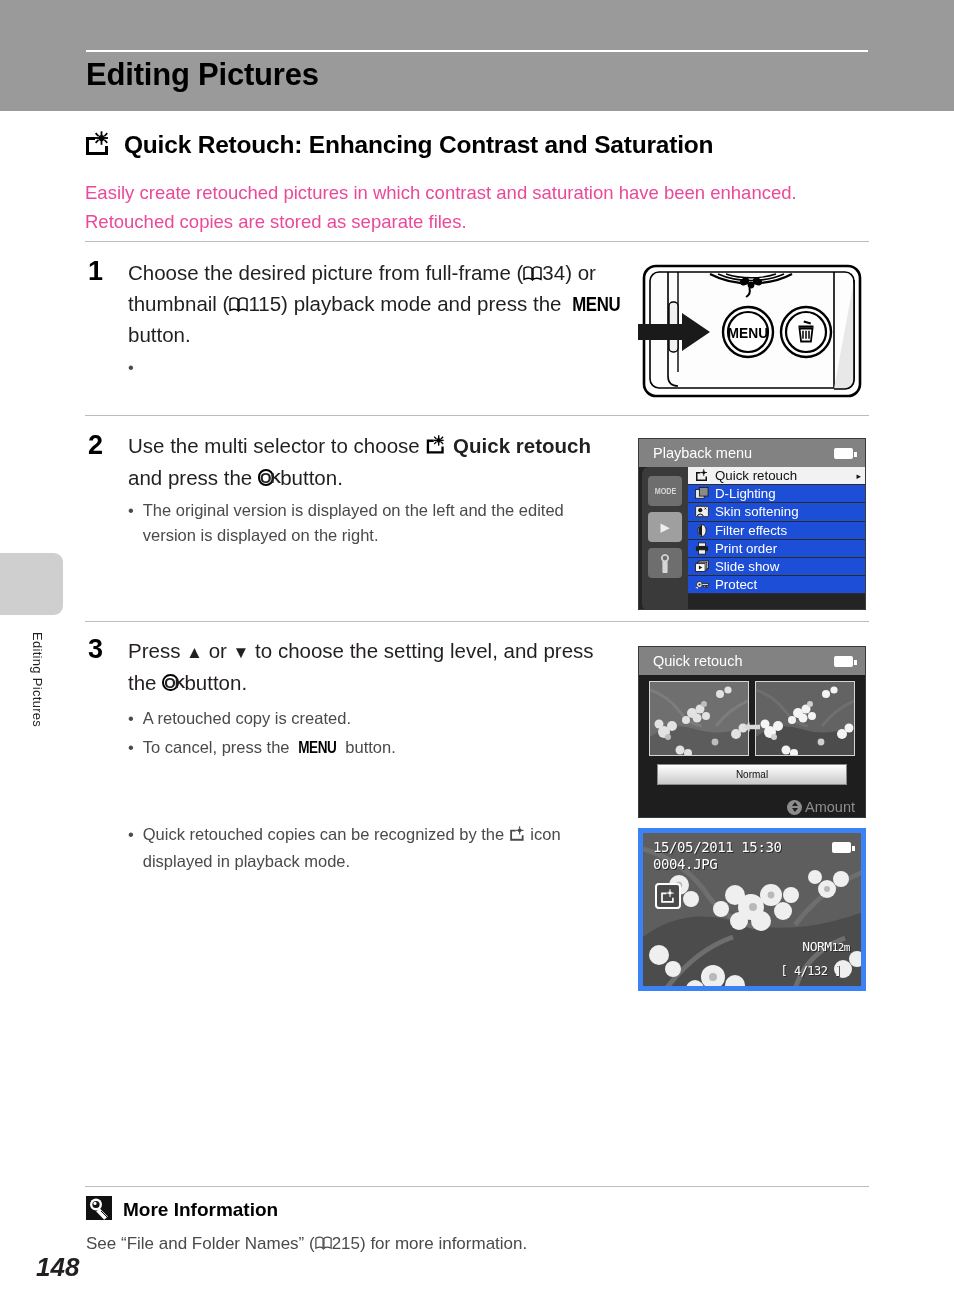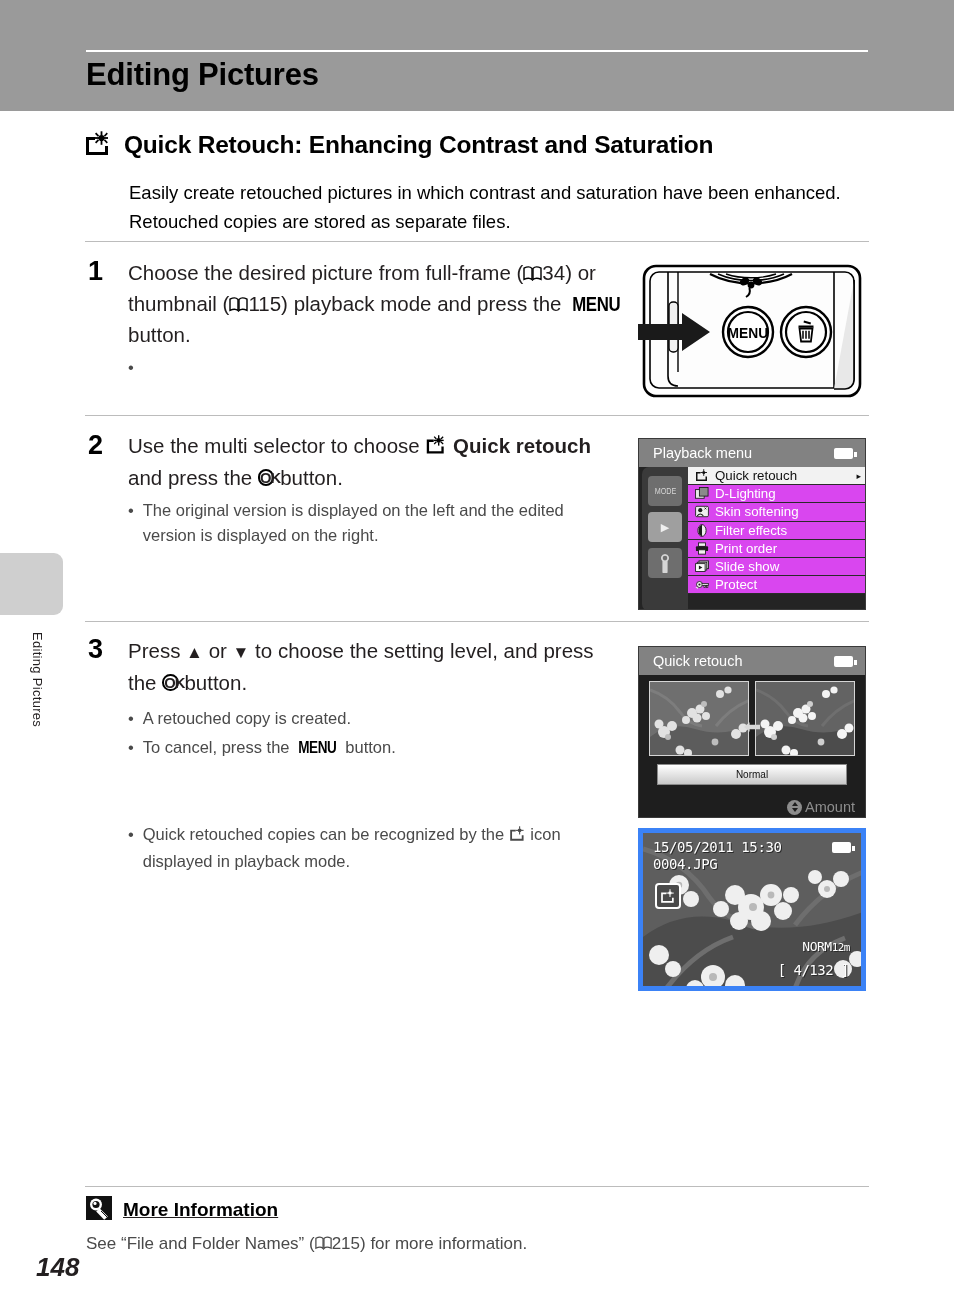--- a/index.html
+++ b/index.html
@@ -83,22 +83,21 @@
     letter-spacing: -0.2px;
     white-space: nowrap;
   }
 
   .intro-text {
     position: absolute;
     left: 85px; top: 178px;
     width: 740px;
     font-size: 18.5px;
     line-height: 29px;
-    color: #000000;
-    margin-left: 44px;
+    color: #ec4899;
   }
 
   
   .hrule {
     position: absolute;
     left: 85px;
     width: 784px; height: 1px;
     background: #bcbcbc;
   }
 
@@ -205,30 +204,30 @@
     background: #3a3a3a;
     border-radius: 7px 0 0 7px;
     padding-top: 6px;
   }
   .pb-tab {
     width: 34px; height: 30px;
     margin: 3px auto 6px auto;
     background: #6e6e6e;
     border-radius: 4px;
     display: flex; align-items: center; justify-content: center;
-    color: #d6d6d6; font-size: 11px; font-weight: normal;
+    color: #d6d6d6; font-size: 11px; font-weight: bold;
   }
   .pb-tab.sel { background: #9f9f9f; color: #efefef; }
   .pb-list {
     position: absolute; left: 49px; top: 0;
     width: 178px;
   }
   .pb-item {
     height: 18.2px;
-    background: #d946ef;
+    background: #1d4ed8;
     color: #ffffff;
     font-size: 13.3px;
     display: flex;
     align-items: center;
     gap: 6px;
     padding-left: 6px;
     border-bottom: 1px solid #2b2b2b;
     position: relative;
   }
   .pb-item.sel { background: #f2f2f2; color: #111111; }
@@ -325,35 +324,35 @@
     z-index: 3;
   }
   .pf-norm {
     position: absolute; right: 11px; bottom: 32px;
     color: #ffffff; font-size: 13px;
     font-family: "DejaVu Sans Mono", monospace;
     text-shadow: 1px 1px 0 #2a2a2a;
     z-index: 3; letter-spacing: -0.5px;
   }
   .pf-count {
-    position: absolute; right: 12px; bottom: 8px;
-    color: #ffffff; font-size: 14px;
+    position: absolute; right: 20px; bottom: 8px;
+    color: #ffffff; font-size: 12px;
     font-family: "DejaVu Sans Mono", monospace;
     text-shadow: 1px 1px 0 #2a2a2a;
     z-index: 3; letter-spacing: -0.5px; margin-top: 41px;
   }
 
   
   .more-rule {
     position: absolute; left: 85px; top: 1186px;
     width: 784px; height: 1px; background: #bcbcbc;
   }
   .more-head {
     position: absolute; left: 86px; top: 1196px;
-    display: flex; align-items: center; gap: 11px; text-decoration: underline;
+    display: flex; align-items: center; gap: 11px;
   }
   .more-title { font-size: 19px; font-weight: bold; color: #000; }
   .more-text {
     position: absolute; left: 86px; top: 1234px;
     font-size: 17px; color: #4a4a4a;
   }
 </style>
 </head>
 <body>
 

